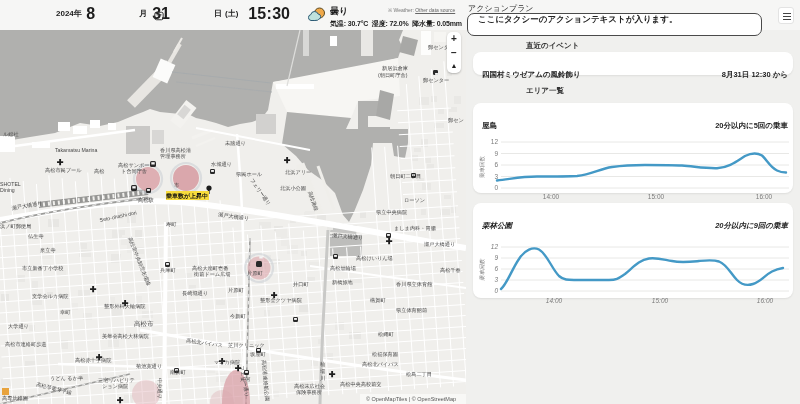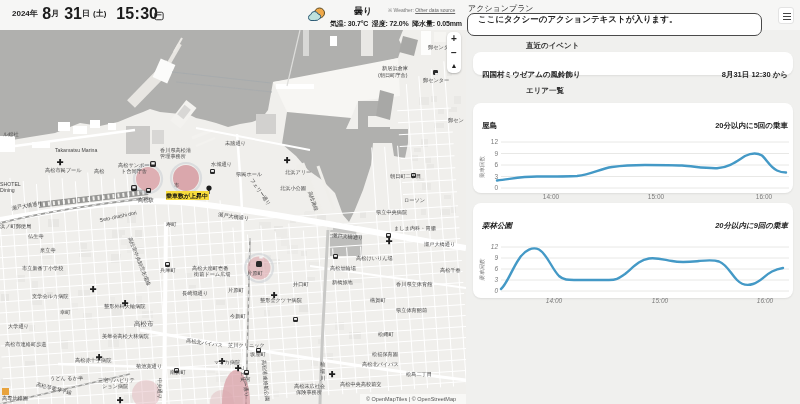--- a/index.html
+++ b/index.html
@@ -1,24 +1,24 @@
 <!DOCTYPE html>
 <html><head>
 <meta charset="utf-8">
 <style>
   * { margin:0; padding:0; box-sizing:border-box; }
   html,body { width:800px; height:404px; overflow:hidden; background:#f1f1ef; font-family:"Liberation Sans",sans-serif; }
   #topbar { position:absolute; left:0; top:0; width:800px; height:30px; background:#f6f6f5; z-index:30; }
   .dt { position:absolute; left:12px; top:5px; white-space:nowrap; color:#1c1c1c; }
-  .dt b.sm { font-size:8px; font-weight:bold; vertical-align:3px; }
+  .dt b.sm { font-size:8px; font-weight:bold; vertical-align:3px;margin-left:44px; }
   .dt b.lg { font-size:16px; font-weight:bold; }
   #calicon { position:absolute; left:154px; top:11px; }
   #wicon { position:absolute; left:308px; top:7px; }
   #wtxt { position:absolute; left:330px; top:5px; }
-  #wtxt .l1 { font-size:9px; font-weight:bold; color:#1c1c1c;margin-left:24px; }
+  #wtxt .l1 { font-size:9px; font-weight:bold; color:#1c1c1c; }
   #wtxt .l2 { font-size:7px; font-weight:bold; color:#1c1c1c; margin-top:1px; white-space:nowrap; letter-spacing:-0.15px; }
   #wsrc { position:absolute; left:388px; top:7px; font-size:5px; color:#777; white-space:nowrap; }
   #wsrc u { color:#666; }
   #aplabel { position:absolute; left:468px; top:3px; font-size:8px; color:#333; }
   #apinput { position:absolute; left:467px; top:13px; width:295px; height:23px; background:#fff; border:1.4px solid #4a4a4a; border-radius:7px; font-size:8.5px; font-weight:bold; color:#222; line-height:11px; padding-left:10px; white-space:nowrap; }
   #menubtn { position:absolute; left:778px; top:7px; width:16px; height:17px; background:#fff; border:0.5px solid #e3e3e3; border-radius:3px; }
   #menubtn .bars { position:absolute; left:3.5px; top:4.5px; width:8px; height:7px; border-top:1.6px solid #444; border-bottom:1.6px solid #444; }
   #menubtn .bars:before { content:""; position:absolute; left:0; top:2.2px; width:8px; height:1.6px; background:#444; }
   #map { position:absolute; left:0; top:30px; width:466px; height:374px; }
   #panel { position:absolute; left:466px; top:30px; width:334px; height:374px; background:#f0f0ee; }

